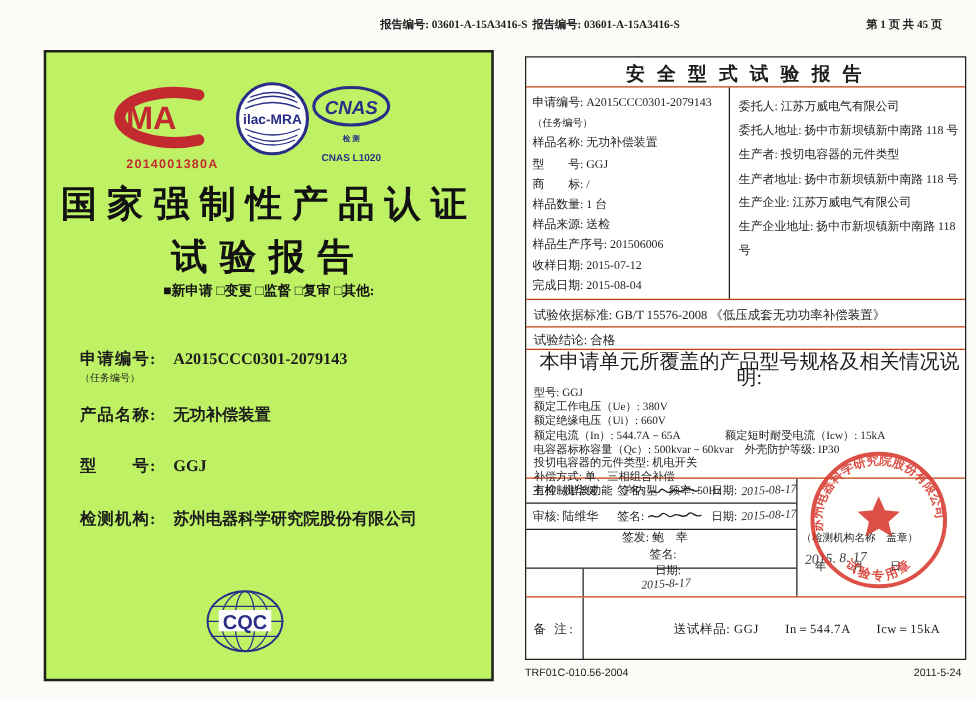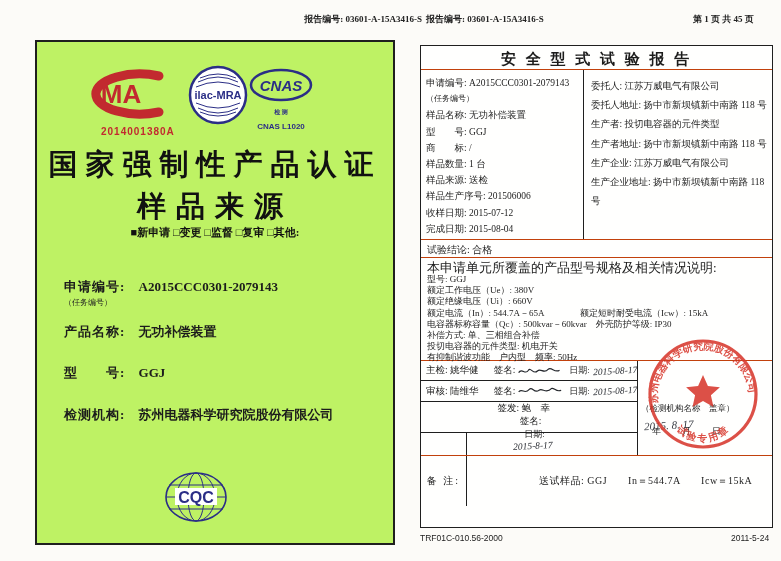--- a/index.html
+++ b/index.html
@@ -41,21 +41,21 @@
   .r-info{height:170px;display:flex;}
   .r-info .col-l{width:163px;border-right:1px solid #1f1f1f;box-sizing:border-box;
     padding:5px 4px 0 5px;}
   .r-info .col-r{flex:1;box-sizing:border-box;padding:7px 4px 0 7px;}
   .cl{font-size:9.5px;line-height:16.2px;white-space:nowrap;}
   .cl.small{font-size:8px;}
   .cr{font-size:9.5px;line-height:19.2px;}
   .r-standard{height:22px;padding:5px 0 0 6px;font-size:10px;}
   .r-conclusion{height:18px;padding:3px 0 0 6px;font-size:10px;}
   .r-spec{height:103px;padding:3px 0 0 6px;}
-  .spec-h{font-size:13px;line-height:13px;}
+  .spec-h{font-size:16px;line-height:13px;text-align:center;}
   .spec-l{font-size:9px;line-height:11.2px;white-space:pre;}
   .r-sign{height:95px;display:flex;}
   .sign-left{width:216px;display:flex;flex-direction:column;}
   .sig-row{box-sizing:border-box;border-bottom:1px solid #1f1f1f;display:flex;align-items:center;
     padding-left:5px;font-size:9.5px;white-space:nowrap;}
   .sig-role{width:68px;display:inline-block;}
   .sig-lab{margin-right:2px;}
   .sig-date{margin-left:6px;font-size:9px;}
   .hand{font-style:italic;display:inline-block;transform:rotate(-3deg);color:#2a2d33;}
   .sig-strip{flex:1;display:flex;}
@@ -109,21 +109,21 @@
       <ellipse cx="32" cy="17" rx="30" ry="15" fill="none" stroke="#2b2e86" stroke-width="2.5"></ellipse>
       <text x="32" y="23" text-anchor="middle" font-size="15" font-weight="bold" font-style="italic" fill="#2b2e86">CNAS</text>
     </svg>
     <div class="cnas-sub" style="left:0;top:34px;width:64px;">
       <span>检 测</span><br>
       <span style="font-size:8px;">CNAS L1020</span>
     </div>
   </div>
 
   <div class="lp-title" style="top:106px;">国家强制性产品认证</div>
-  <div class="lp-title" style="top:148px;letter-spacing:10px;">样品来源</div>
+  <div class="lp-title" style="top:148px;letter-spacing:10px;">试验报告</div>
 
   <div class="lp-checkline" style="top:183px;">■新申请 □变更 □监督 □复审 □其他:</div>
 
   <div class="lp-field" style="top:236px;">
     <span class="lbl">申请编号:</span>
     <span class="val">A2015CCC0301-2079143</span>
   </div>
   <div class="lp-note" style="top:255px;">（任务编号）</div>
 
   <div class="lp-field" style="top:281px;">
@@ -175,32 +175,33 @@
     <div class="col-r">
       <div class="cr">委托人: 江苏万威电气有限公司</div>
       <div class="cr">委托人地址: 扬中市新坝镇新中南路 118 号</div>
       <div class="cr">生产者: 投切电容器的元件类型</div>
       <div class="cr">生产者地址: 扬中市新坝镇新中南路 118 号</div>
       <div class="cr">生产企业: 江苏万威电气有限公司</div>
       <div class="cr">生产企业地址: 扬中市新坝镇新中南路 118 号</div>
     </div>
   </div>
 
+  <div class="row r-standard">试验依据标准: GB/T 15576-2008 《低压成套无功功率补偿装置》</div>
 
   <div class="row r-conclusion">试验结论: 合格</div>
 
   <div class="row r-spec">
     <div class="spec-h">本申请单元所覆盖的产品型号规格及相关情况说明:</div>
     <div class="spec-l">型号: GGJ</div>
     <div class="spec-l">额定工作电压（Ue）: 380V</div>
     <div class="spec-l">额定绝缘电压（Ui）: 660V</div>
     <div class="spec-l">额定电流（In）: 544.7A－65A                额定短时耐受电流（Icw）: 15kA</div>
     <div class="spec-l">电容器标称容量（Qc）: 500kvar－60kvar    外壳防护等级: IP30</div>
+    <div class="spec-l">投切电容器的元件类型: 机电开关</div>
     <div class="spec-l">补偿方式: 单、三相组合补偿</div>
-    <div class="spec-l">投切电容器的元件类型: 机电开关</div>
     <div class="spec-l">有抑制谐波功能　户内型　频率: 50Hz</div>
   </div>
 
   <div class="row r-sign">
     <div class="sign-left">
 
       <div class="sig-row" style="height:20px;">
         <span class="sig-role">主检: 姚华健</span>
         <span class="sig-lab">签名:</span>
         <svg width="46" height="14" viewBox="0 0 56 14">
@@ -256,14 +257,14 @@
       </svg>
     </div>
   </div>
 
   <div class="row r-remark">
     <div class="remark-lab">备 注:</div>
     <div class="remark-val">送试样品: GGJ　　In＝544.7A　　Icw＝15kA</div>
   </div>
 </div>
 
-<div class="footer" style="left:420px;">TRF01C-010.56-2000</div>
+<div class="footer" style="left:420px;">TRF01C-010.56-2004</div>
 <div class="footer" style="left:731px;">2011-5-24</div>
 
 </body></html>

